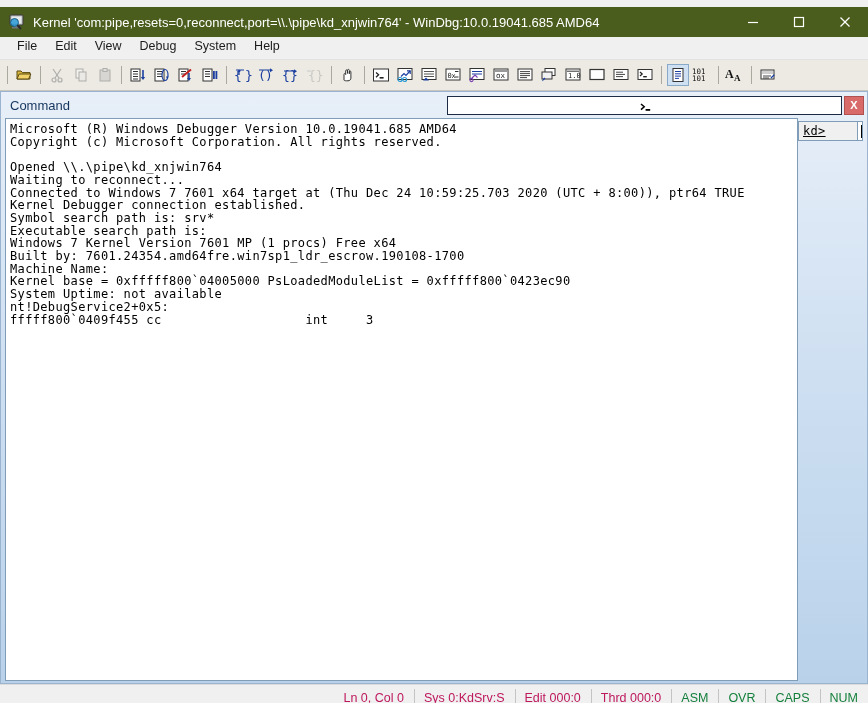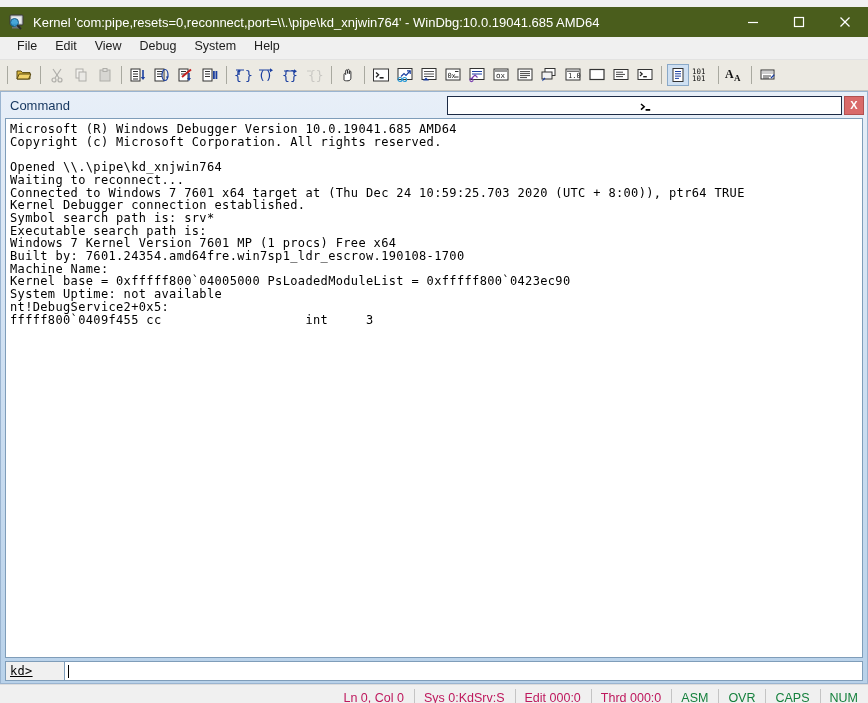--- a/index.html
+++ b/index.html
@@ -53,21 +53,21 @@
     display:flex;flex-direction:column;
     background:linear-gradient(to bottom,#e8eff8 0%,#cfe0f2 45%,#b9d2ea 100%);
     border:1px solid #9ab4d0;box-sizing:border-box;
   }
   .cmdbar{height:26px;flex:0 0 26px;display:flex;align-items:center;padding:0 3px 0 9px;}
   .cmdtitle{font-size:13px;color:#15355e;flex:1 1 auto;font-family:"Liberation Sans",sans-serif;}
   .cbtn{width:20px;height:19px;margin-left:2px;display:flex;align-items:center;justify-content:center;flex:0 0 20px;box-sizing:border-box;}
   .cbtn.console{background:#ffffff;border:1px solid #1c2a44;}
   .cbtn.close{background:#d96a6a;border:1px solid #b05050;color:#fff;font-size:11px;font-weight:bold;font-family:"Liberation Sans",sans-serif;}
 
-  .cmdbody{flex:1 1 auto;display:flex;flex-direction:column;padding:0 4px 2px 4px;box-sizing:border-box;min-height:0;}
+  .cmdbody{flex:1 1 auto;display:flex;flex-direction:row;padding:0 4px 2px 4px;box-sizing:border-box;min-height:0;}
 
   .console{
     flex:1 1 auto;background:#ffffff;border:1px solid #7f9db9;
     box-sizing:border-box;overflow:hidden;min-height:0;
     padding:4px 0 0 4px;
   }
   .console pre{
     margin:0;padding:0;
     font-family:"DejaVu Sans Mono","Liberation Mono",monospace;
     font-size:12px;line-height:12.7px;color:#000000;

